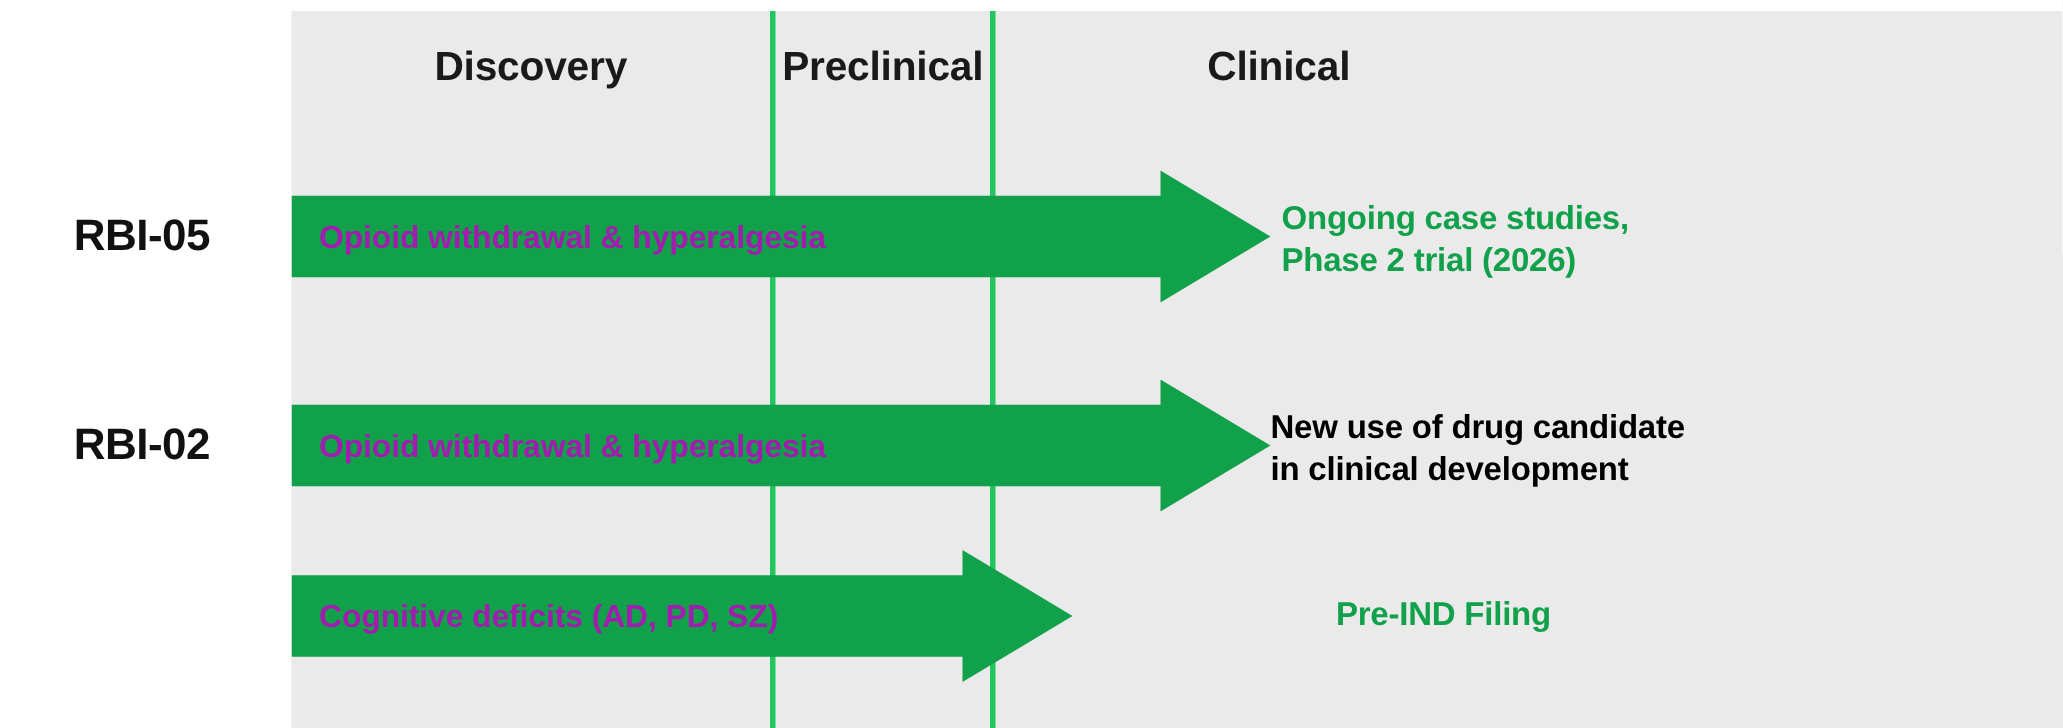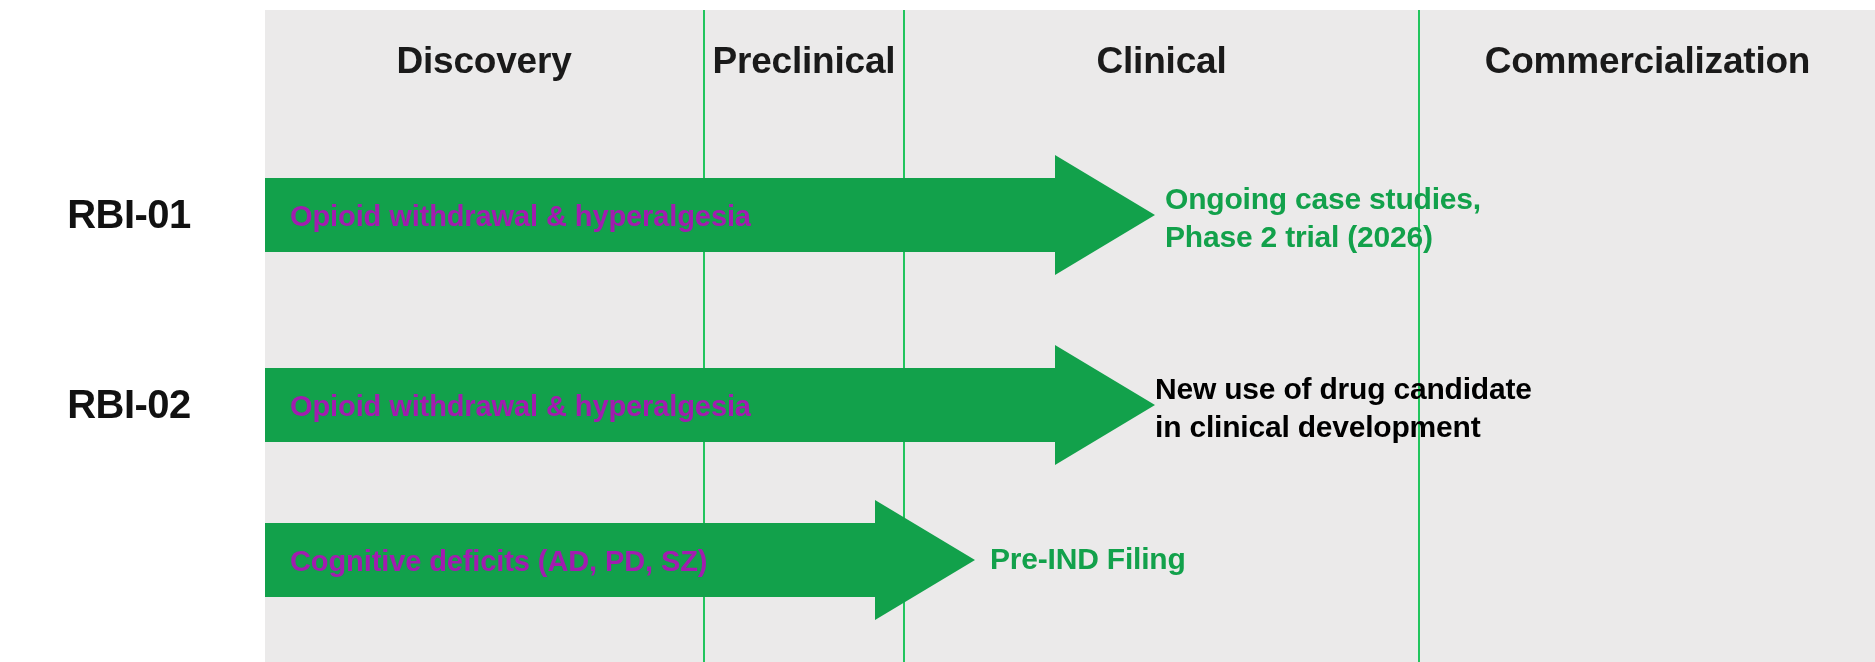--- a/index.html
+++ b/index.html
@@ -27,21 +27,21 @@
     width: 1610px;
     height: 652px;
     background: #ebeaea;
     display: flex;
     flex-direction: row;
   }
 
   .phase-col {
     position: relative;
     height: 100%;
-    border-right: 2px solid #22c55e;
+    border-right: 5px solid #22c55e;
   }
   .phase-col:last-child { border-right: none; }
 
   .phase-col-title {
     position: absolute;
     top: 30px;
     left: 0;
     width: 100%;
     text-align: center;
     font-size: 37px;
@@ -84,48 +84,45 @@
   .annotation {
     position: absolute;
     color: #12a14b;
     font-size: 30px;
     font-weight: bold;
     line-height: 1.27;
     white-space: pre-line;
     letter-spacing: -0.2px;
   }
   .annotation.center { text-align: left; }
-  .annotation.left   { text-align: left; }
+  .annotation.left   { text-align: right; }
 </style>
 </head>
 <body>
 
 <div id="pipeline-root">
 
   <div class="phase-band" style="background: rgb(235, 234, 234);">
 
     <div class="phase-col" style="width:440px;">
       <div class="phase-col-title">Discovery</div>
     </div>
 
     <div class="phase-col" style="width:200px;">
       <div class="phase-col-title">Preclinical</div>
     </div>
 
     <div class="phase-col" style="width:515px;">
       <div class="phase-col-title">Clinical</div>
     </div>
 
-    <div class="phase-col" style="width:455px;">
-      <div class="phase-col-title">Commercialization</div>
-    </div>
 
   </div>
 
-  <div class="row-label" style="top:192px;">RBI-01</div>
+  <div class="row-label" style="top:192px;">RBI-05</div>
 
   <div class="arrow-wrap" style="left:265px; top:155px;">
     <svg width="890" height="120" viewBox="0 0 890 120">
       <path d="M0,23 L790,23 L790,0 L890,60 L790,120 L790,97 L0,97 Z" fill="#12a14b"></path>
     </svg>
   </div>
 
   <div class="arrow-label" style="left:290px; top:200px;">Opioid withdrawal &amp; hyperalgesia</div>
 
   <div class="annotation center" style="left: 1165px; top: 180px; width: 420px; color: rgb(18, 161, 75);">Ongoing case studies,

